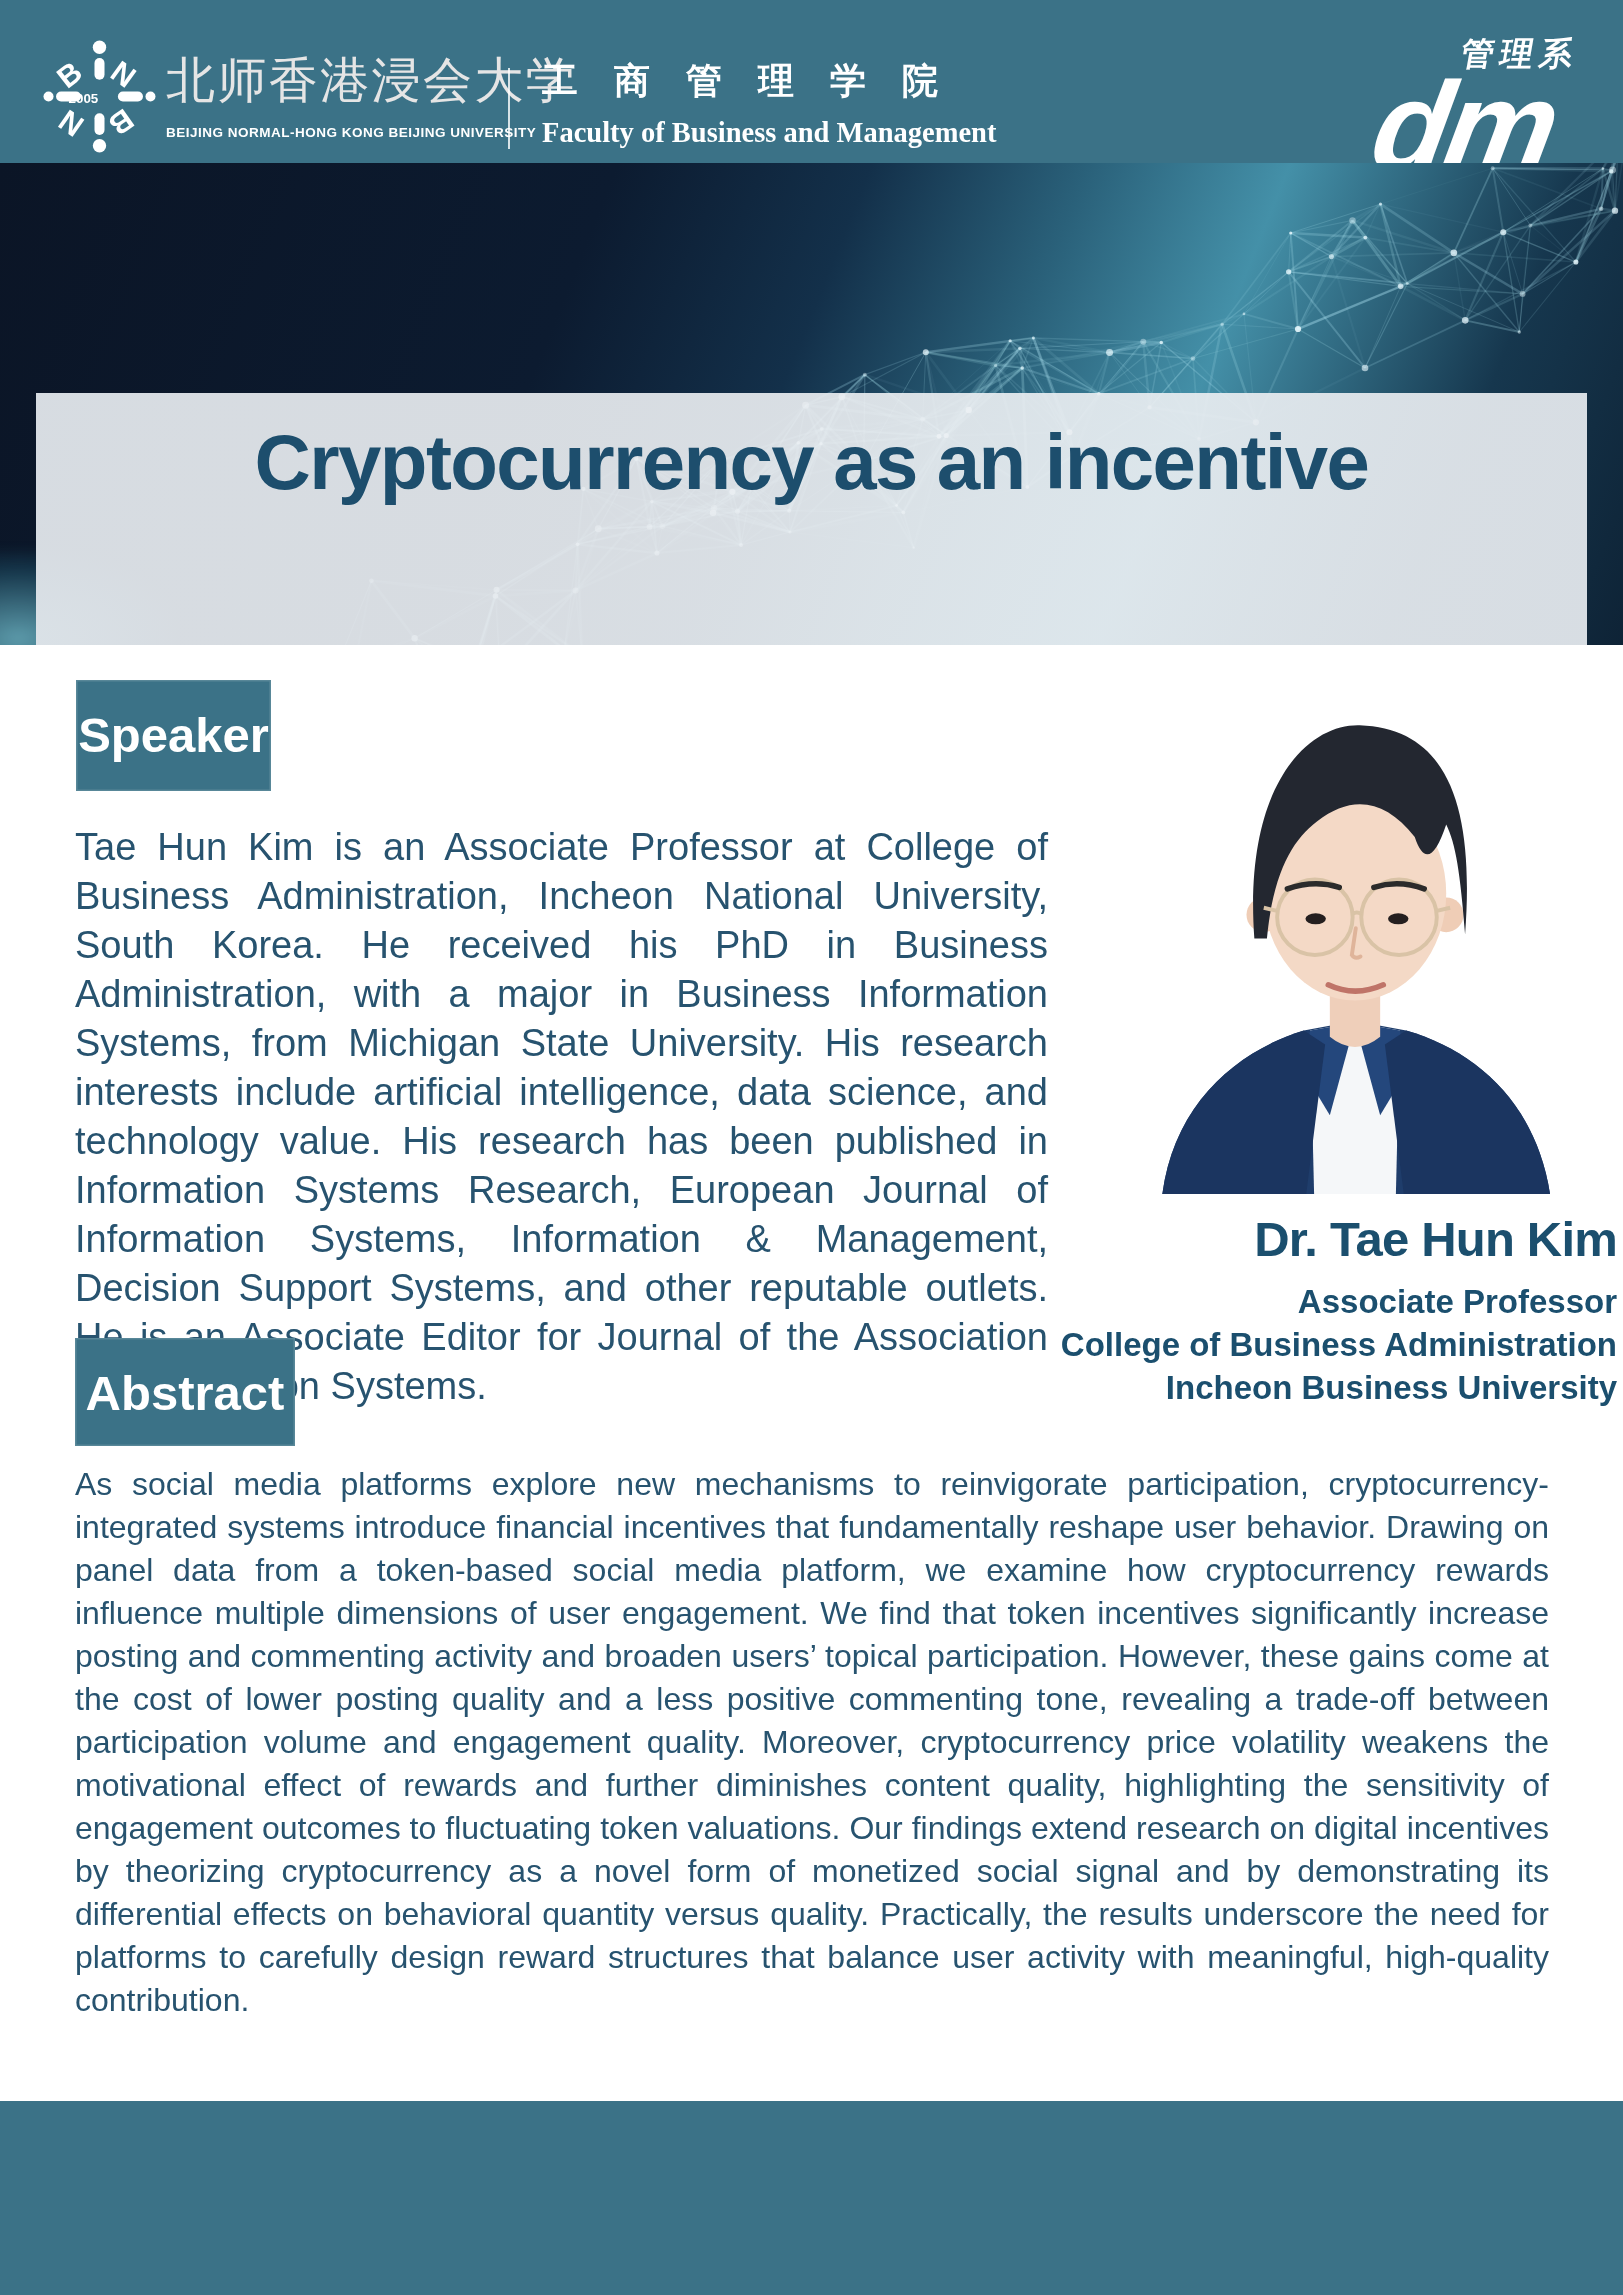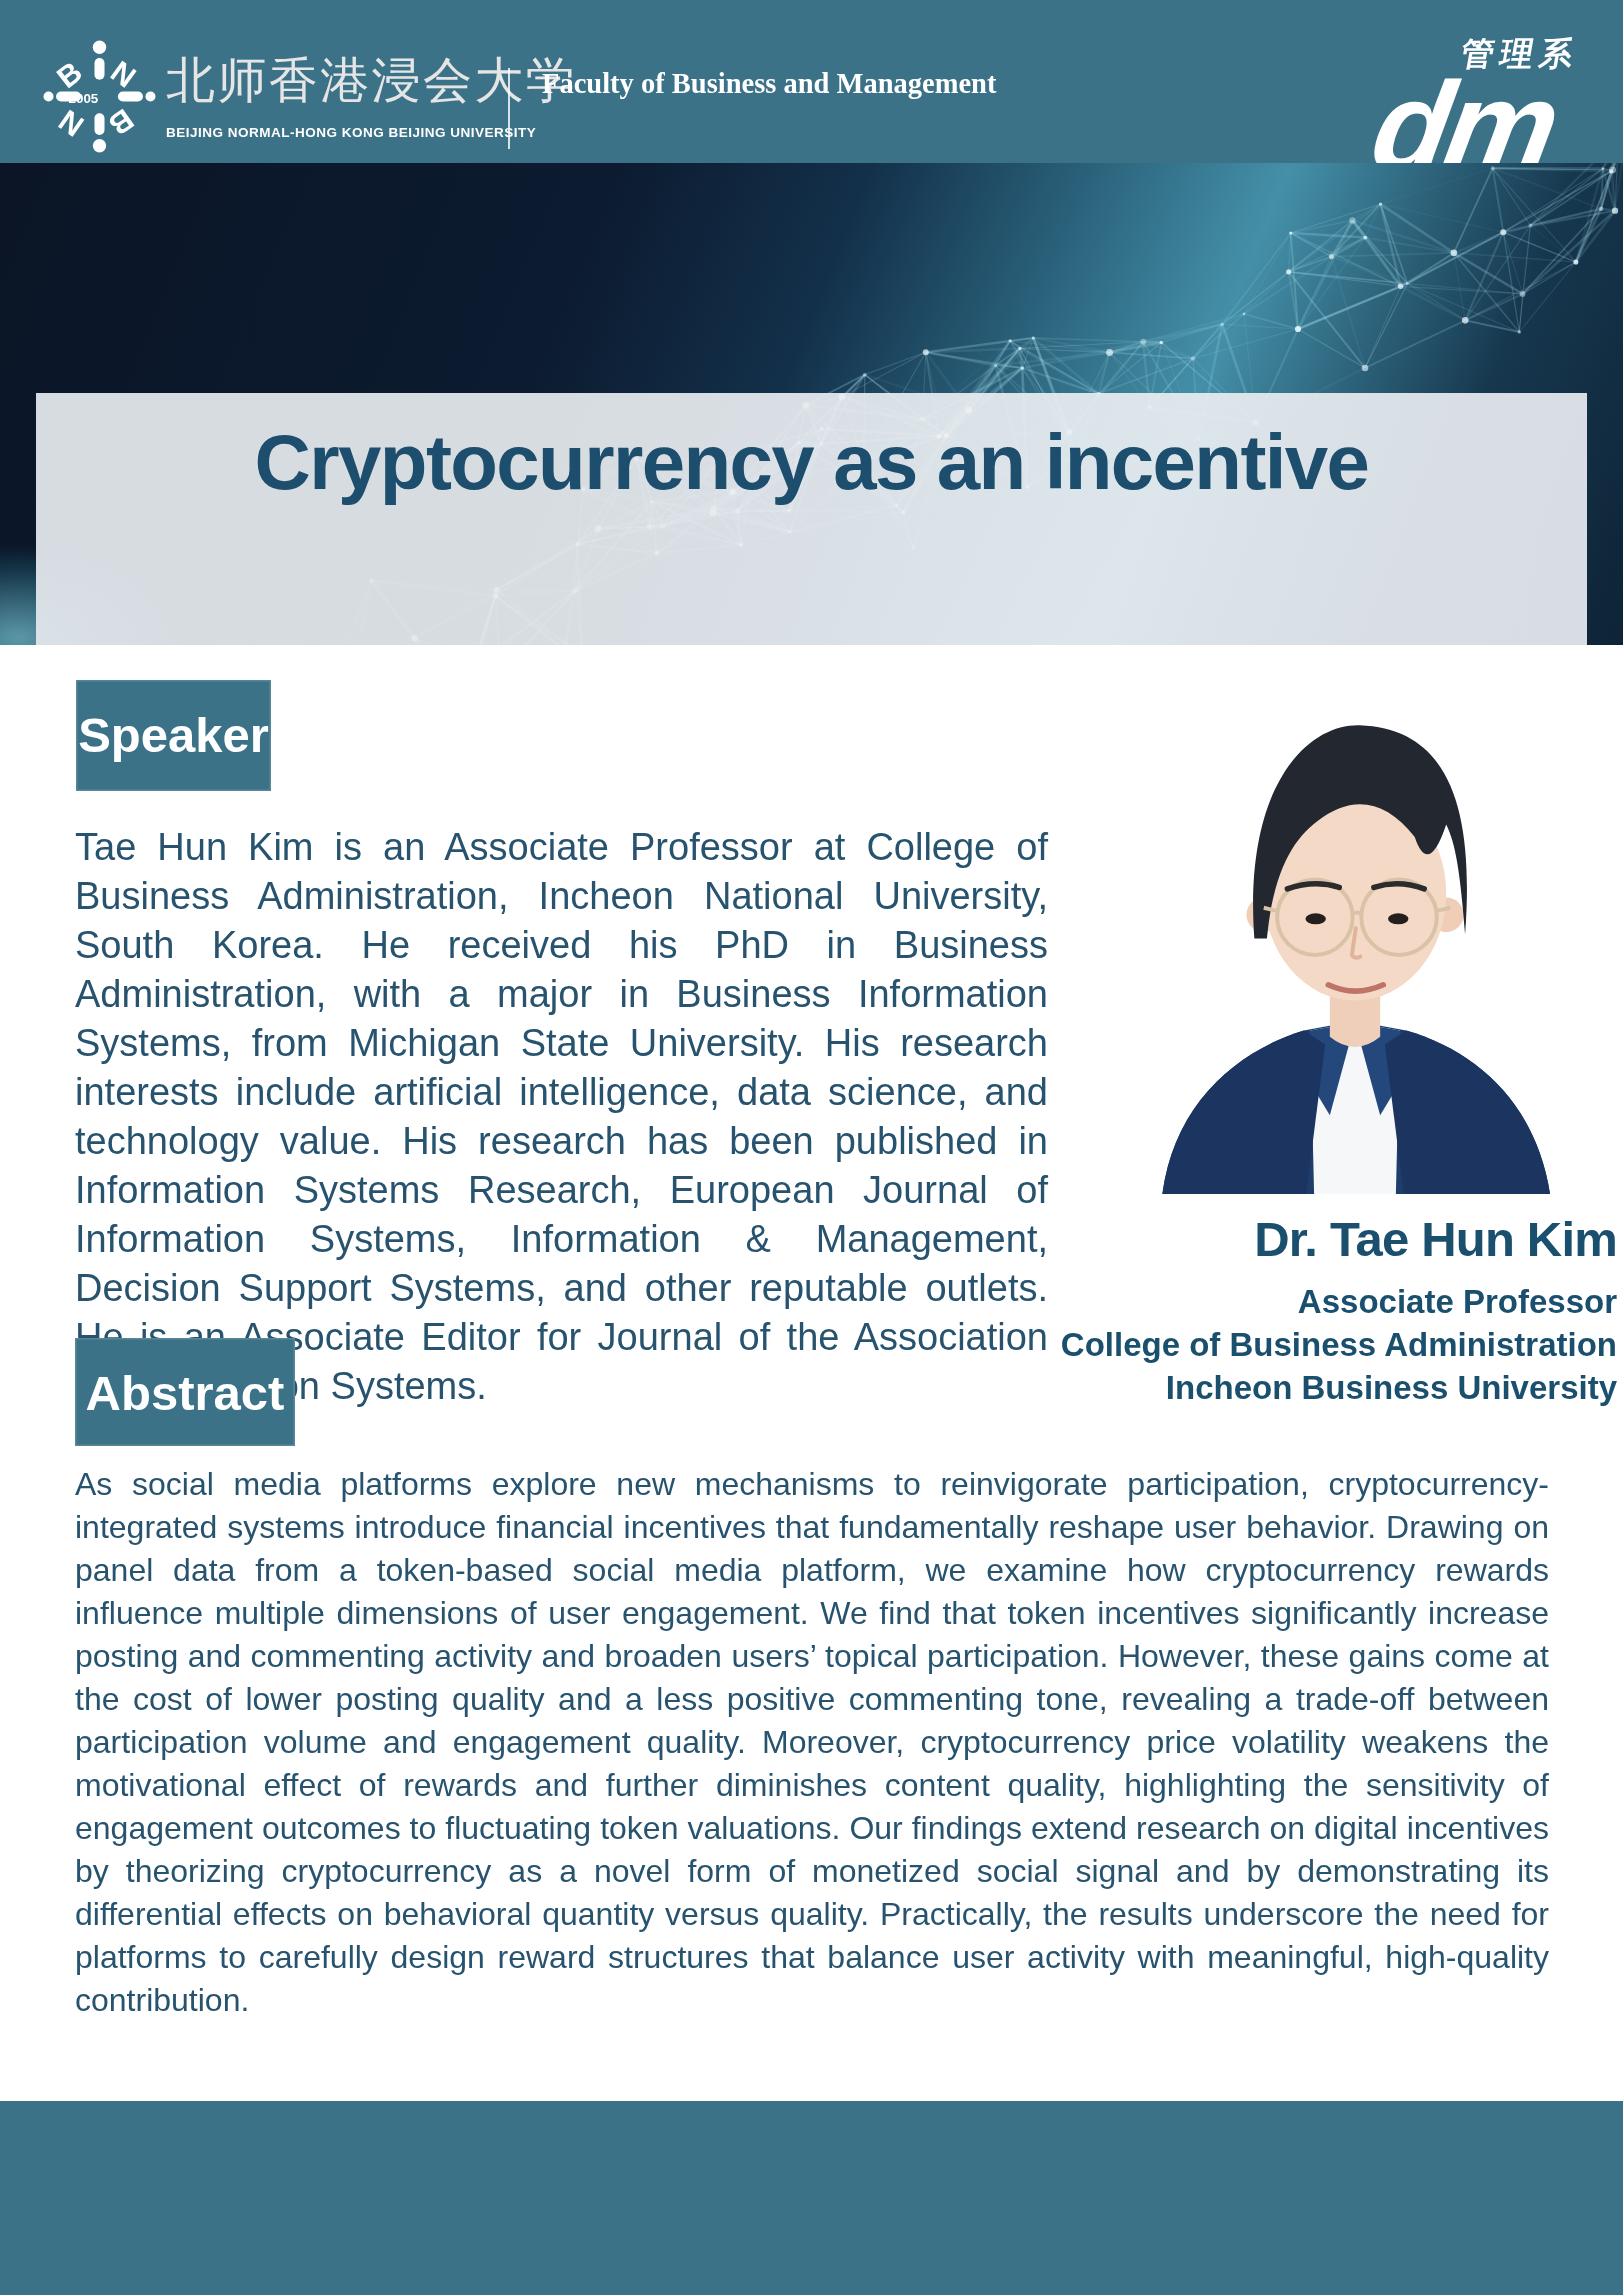--- a/index.html
+++ b/index.html
@@ -100,20 +100,21 @@
     </svg>
 
     <div class="uni-block">
       <div class="uni-cn">北师香港浸会大学</div>
       <div class="uni-en">BEIJING NORMAL-HONG KONG BEIJING UNIVERSITY</div>
     </div>
 
     <div class="header-divider"></div>
 
     <div class="fac-block">
+      <div class="fac-cn">工商管理学院</div>
       <div class="fac-en">Faculty of Business and Management</div>
     </div>
 
     <div class="dm-logo">
       <div class="dm-cn">管理系</div>
       <div class="dm-text">dm</div>
     </div>
   </div>
 
   <div class="hero">

